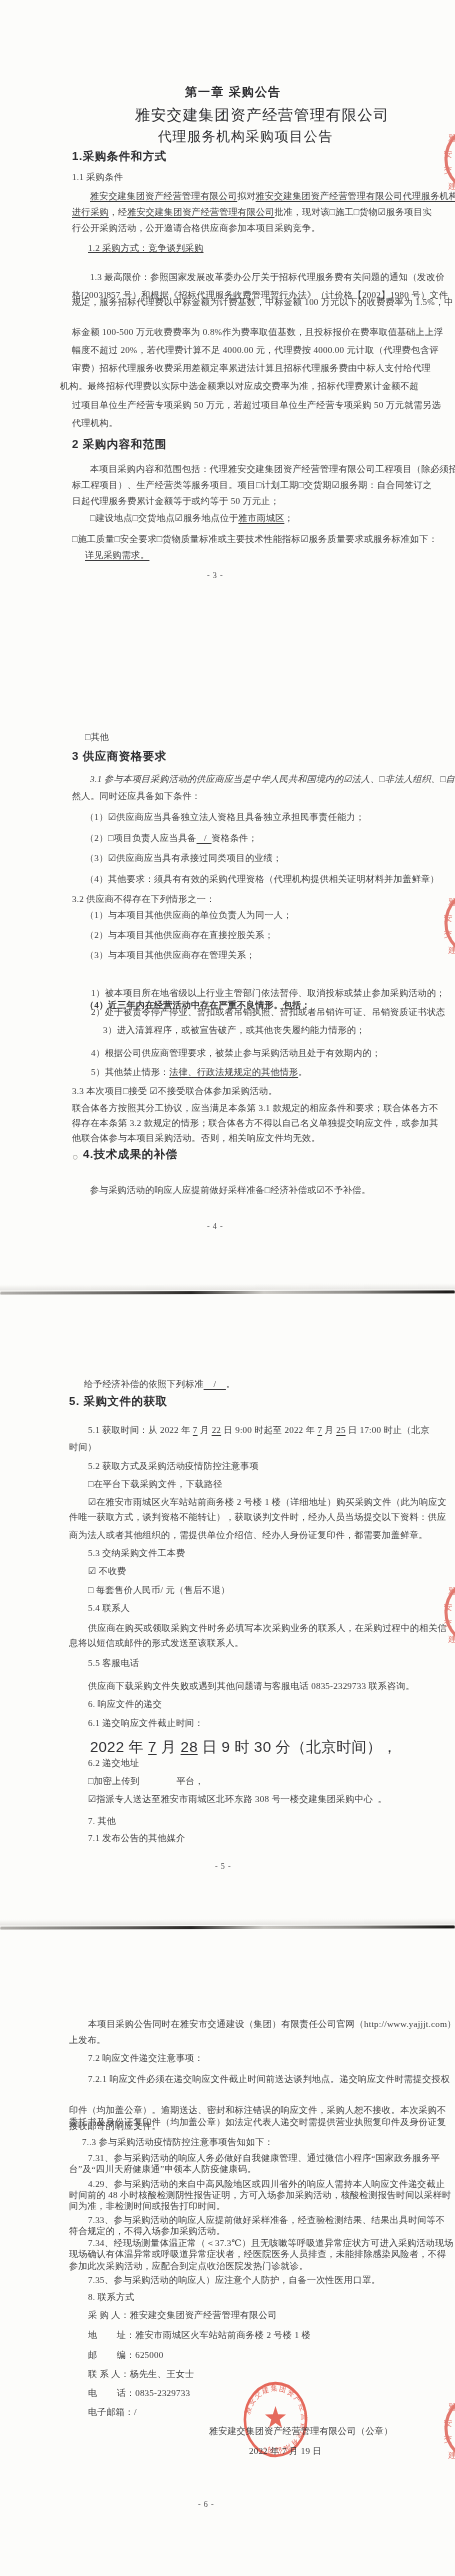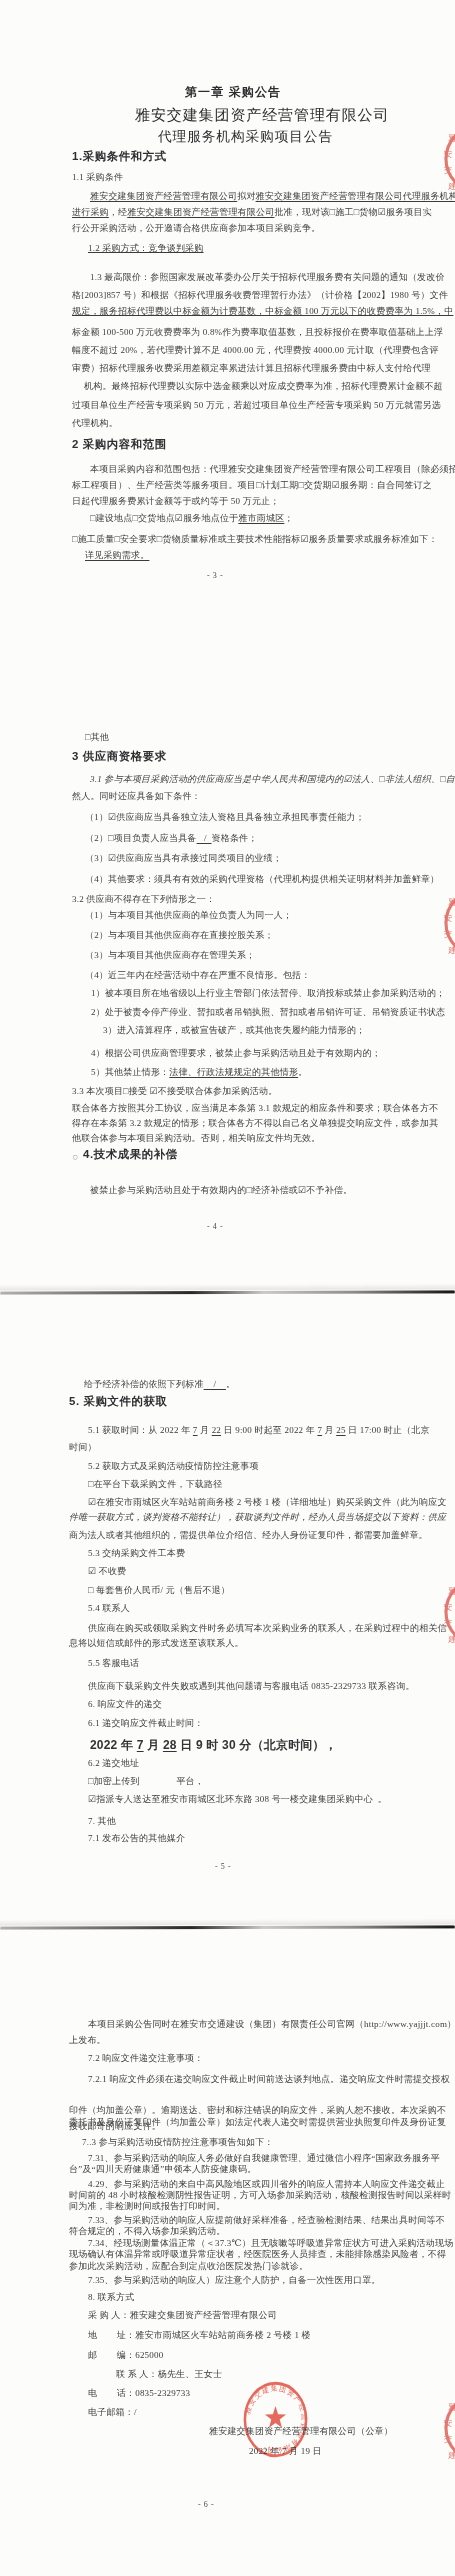--- a/index.html
+++ b/index.html
@@ -17,21 +17,21 @@
     white-space:nowrap;
     font-size:9px;
     line-height:1.2;
     letter-spacing:0.2px;
   }
   .b{font-family:"Liberation Serif","DejaVu Serif",serif;color:#3c3c3e;}
   .t1{font-family:"Liberation Sans","DejaVu Sans",sans-serif;font-size:12px;font-weight:600;color:#2d2d30;letter-spacing:1.1px;}
   .t2{font-family:"Liberation Sans","DejaVu Sans",sans-serif;font-size:15px;font-weight:500;color:#2d2d30;letter-spacing:0.9px;}
   .t3{font-family:"Liberation Sans","DejaVu Sans",sans-serif;font-size:13.7px;font-weight:500;color:#2d2d30;letter-spacing:0.9px;}
   .h2{font-family:"Liberation Sans","DejaVu Sans",sans-serif;font-size:11.4px;font-weight:700;color:#2e2e31;letter-spacing:0.6px;}
-  .bb{font-family:"Liberation Sans","DejaVu Sans",sans-serif;font-size:12px;font-weight:700;color:#333336;}
+  .bb{font-family:"Liberation Sans","DejaVu Sans",sans-serif;font-size:15px;font-weight:400;color:#333336;}
   .pn{font-size:8px;color:#4a4a4c;letter-spacing:0.6px;}
   .mark{color:#9a9a94;font-size:9.7px;}
   .line u{text-decoration-thickness:0.6px;text-underline-offset:1.7px;}
 
   
   .sep{
     position:absolute;left:0;width:455px;height:3.4px;
     background:linear-gradient(90deg,
       rgba(70,65,58,.40) 0%, rgba(35,32,28,.72) 28%,
       rgba(22,20,18,.92) 42%, rgba(90,84,72,.30) 58%,
@@ -77,25 +77,25 @@
     <div class="line t2" style="top: 106px; left: 135px;">雅安交建集团资产经营管理有限公司</div>
     <div class="line t3" style="top: 129px; left: 158px; text-align: center;">代理服务机构采购项目公告</div>
     <div class="line h2" style="top: 150px; left: 72px;">1.采购条件和方式</div>
     <div class="line b" style="top: 172px; left: 72px;">1.1 采购条件</div>
     <div class="line b" style="top: 191px; left: 90px;"><u>雅安交建集团资产经营管理有限公司</u>拟对<u>雅安交建集团资产经营管理有限公司代理服务机构</u></div>
     <div class="line b" style="top: 207px; left: 72px;"><u>进行采购</u>，经<u>雅安交建集团资产经营管理有限公司</u>批准，现对该□施工□货物☑服务项目实</div>
     <div class="line b" style="top: 223px; left: 72px;">行公开采购活动，公开邀请合格供应商参加本项目采购竞争。</div>
     <div class="line b" style="top: 243px; left: 88px; text-decoration: underline;">1.2 采购方式：竞争谈判采购</div>
     <div class="line b" style="top: 272px; left: 90px;">1.3 最高限价：参照国家发展改革委办公厅关于招标代理服务费有关问题的通知（发改价</div>
     <div class="line b" style="top: 290px; left: 72px;">格[2003]857 号）和根据《招标代理服务收费管理暂行办法》（计价格【2002】1980 号）文件</div>
-    <div class="line b" style="top: 306px; left: 72px; text-decoration: underline;">规定，服务招标代理费以中标金额为计费基数，中标金额 100 万元以下的收费费率为 1.5%，中</div>
+    <div class="line b" style="top: 297px; left: 72px;">规定，服务招标代理费以中标金额为计费基数，中标金额 100 万元以下的收费费率为 1.5%，中</div>
     <div class="line b" style="top: 327px; left: 72px;">标金额 100-500 万元收费费率为 0.8%作为费率取值基数，且投标报价在费率取值基础上上浮</div>
     <div class="line b" style="top: 345px; left: 72px;">幅度不超过 20%，若代理费计算不足 4000.00 元，代理费按 4000.00 元计取（代理费包含评</div>
     <div class="line b" style="top: 363px; left: 72px;">审费）招标代理服务收费采用差额定率累进法计算且招标代理服务费由中标人支付给代理</div>
-    <div class="line b" style="top: 381px; left: 84px; text-align: right;">机构。最终招标代理费以实际中选金额乘以对应成交费率为准，招标代理费累计金额不超</div>
+    <div class="line b" style="top: 381px; left: 60px; text-align: right;">机构。最终招标代理费以实际中选金额乘以对应成交费率为准，招标代理费累计金额不超</div>
     <div class="line b" style="top: 400px; left: 72px;">过项目单位生产经营专项采购 50 万元，若超过项目单位生产经营专项采购 50 万元就需另选</div>
     <div class="line b" style="top: 418px; left: 72px;">代理机构。</div>
     <div class="line h2" style="top: 438px; left: 72px;">2 采购内容和范围</div>
     <div class="line b" style="top: 464px; left: 90px;">本项目采购内容和范围包括：代理雅安交建集团资产经营管理有限公司工程项目（除必须招</div>
     <div class="line b" style="top: 480px; left: 72px;">标工程项目）、生产经营类等服务项目。项目□计划工期□交货期☑服务期：自合同签订之</div>
     <div class="line b" style="top: 496px; left: 72px;">日起代理服务费累计金额等于或约等于 50 万元止；</div>
     <div class="line b" style="top: 513px; left: 90px;">□建设地点□交货地点☑服务地点位于<u>雅市雨城区</u>；</div>
     <div class="line b" style="top: 534px; left: 72px;">□施工质量□安全要求□货物质量标准或主要技术性能指标☑服务质量要求或服务标准如下：</div>
     <div class="line b" style="top: 550px; left: 85px;"><u>详见采购需求。</u></div>
     <div class="line pn" style="top: 571px; left: 207px;">- 3 -</div>
@@ -104,42 +104,42 @@
     <div class="line b" style="top: 774px; left: 90px; font-style: italic;">3.1 参与本项目采购活动的供应商应当是中华人民共和国境内的☑法人、□非法人组织、□自</div>
     <div class="line b" style="top: 791px; left: 72px;">然人。同时还应具备如下条件：</div>
     <div class="line b" style="top: 812px; left: 85px;">（1）☑供应商应当具备独立法人资格且具备独立承担民事责任能力；</div>
     <div class="line b" style="top: 833px; left: 85px;">（2）□项目负责人应当具备<u>&nbsp;&nbsp;&nbsp;/&nbsp;&nbsp;</u>资格条件；</div>
     <div class="line b" style="top: 853px; left: 85px;">（3）☑供应商应当具有承接过同类项目的业绩；</div>
     <div class="line b" style="top: 874px; left: 85px;">（4）其他要求：须具有有效的采购代理资格（代理机构提供相关证明材料并加盖鲜章）</div>
     <div class="line b" style="top: 894px; left: 72px;">3.2 供应商不得存在下列情形之一：</div>
     <div class="line b" style="top: 910px; left: 85px;">（1）与本项目其他供应商的单位负责人为同一人；</div>
     <div class="line b" style="top: 930px; left: 85px;">（2）与本项目其他供应商存在直接控股关系；</div>
     <div class="line b" style="top: 950px; left: 85px;">（3）与本项目其他供应商存在管理关系；</div>
-    <div class="line b" style="top: 970px; left: 85px;">（4）近三年内在经营活动中存在严重不良情形。包括：</div>
+    <div class="line b" style="top: 1000px; left: 85px; font-weight: bold;">（4）近三年内在经营活动中存在严重不良情形。包括：</div>
     <div class="line b" style="top: 988px; left: 91px;">1）被本项目所在地省级以上行业主管部门依法暂停、取消投标或禁止参加采购活动的；</div>
     <div class="line b" style="top: 1007px; left: 91px;">2）处于被责令停产停业、暂扣或者吊销执照、暂扣或者吊销许可证、吊销资质证书状态</div>
     <div class="line b" style="top: 1025px; left: 91px; margin-left: 12px;">3）进入清算程序，或被宣告破产，或其他丧失履约能力情形的；</div>
     <div class="line b" style="top: 1048px; left: 91px;">4）根据公司供应商管理要求，被禁止参与采购活动且处于有效期内的；</div>
     <div class="line b" style="top: 1067px; left: 91px;">5）其他禁止情形：<u>法律、行政法规规定的其他情形</u>。</div>
     <div class="line b" style="top: 1086px; left: 72px;">3.3 本次项目□接受 ☑不接受联合体参加采购活动。</div>
     <div class="line b" style="top: 1103px; left: 72px;">联合体各方按照其分工协议，应当满足本条第 3.1 款规定的相应条件和要求；联合体各方不</div>
     <div class="line b" style="top: 1118px; left: 72px;">得存在本条第 3.2 款规定的情形；联合体各方不得以自己名义单独提交响应文件，或参加其</div>
     <div class="line b" style="top: 1133px; left: 72px;">他联合体参与本项目采购活动。否则，相关响应文件均无效。</div>
     <div class="line mark" style="top: 1151px; left: 72px;">○</div>
     <div class="line h2" style="top: 1148px; left: 83px;">4.技术成果的补偿</div>
-    <div class="line b" style="top: 1185px; left: 90px;">被禁止参与采购活动且处于有效期内的□经济补偿或☑不予补偿。</div>
+    <div class="line b" style="top: 1185px; left: 90px;">参与采购活动的响应人应提前做好采样准备□经济补偿或☑不予补偿。</div>
     <div class="line pn" style="top: 1222px; left: 207px;">- 4 -</div>
     <div class="line b" style="top: 1379px; left: 84px;">给予经济补偿的依照下列标准<u>&nbsp;&nbsp;&nbsp;&nbsp;/&nbsp;&nbsp;&nbsp;&nbsp;</u>。</div>
     <div class="line h2" style="top: 1395px; left: 69px;">5. 采购文件的获取</div>
     <div class="line b" style="top: 1425px; left: 88px;">5.1 获取时间：从 2022 年 <u>7</u> 月 <u>22</u> 日 9:00 时起至 2022 年 <u>7</u> 月 <u>25</u> 日 17:00 时止（北京</div>
     <div class="line b" style="top: 1442px; left: 69px;">时间）</div>
     <div class="line b" style="top: 1461px; left: 88px;">5.2 获取方式及采购活动疫情防控注意事项</div>
     <div class="line b" style="top: 1479px; left: 88px;">□在平台下载采购文件，下载路径</div>
     <div class="line b" style="top: 1497px; left: 88px;">☑在雅安市雨城区火车站站前商务楼 2 号楼 1 楼（详细地址）购买采购文件（此为响应文</div>
-    <div class="line b" style="top: 1512px; left: 69px; font-style: italic;">件唯一获取方式，谈判资格不能转让），获取谈判文件时，经办人员当场提交以下资料：供应</div>
+    <div class="line b" style="top: 1512px; left: 69px;">件唯一获取方式，谈判资格不能转让），获取谈判文件时，经办人员当场提交以下资料：供应</div>
     <div class="line b" style="top: 1530px; left: 69px;">商为法人或者其他组织的，需提供单位介绍信、经办人身份证复印件，都需要加盖鲜章。</div>
     <div class="line b" style="top: 1548px; left: 88px;">5.3 交纳采购文件工本费</div>
     <div class="line b" style="top: 1566px; left: 88px;">☑ 不收费</div>
     <div class="line b" style="top: 1585px; left: 88px;">□ 每套售价人民币/ 元（售后不退）</div>
     <div class="line b" style="top: 1603px; left: 88px;">5.4 联系人</div>
     <div class="line b" style="top: 1623px; left: 88px;">供应商在购买或领取采购文件时务必填写本次采购业务的联系人，在采购过程中的相关信</div>
     <div class="line b" style="top: 1638px; left: 69px;">息将以短信或邮件的形式发送至该联系人。</div>
     <div class="line b" style="top: 1658px; left: 88px;">5.5 客服电话</div>
     <div class="line b" style="top: 1681px; left: 88px;">供应商下载采购文件失败或遇到其他问题请与客服电话 0835-2329733 联系咨询。</div>
     <div class="line b" style="top: 1699px; left: 88px;">6. 响应文件的递交</div>
@@ -167,21 +167,21 @@
     <div class="line b" style="top: 2215px; left: 88px;">7.33、参与采购活动的响应人应提前做好采样准备，经查验检测结果、结果出具时间等不</div>
     <div class="line b" style="top: 2226px; left: 69px;">符合规定的，不得入场参加采购活动。</div>
     <div class="line b" style="top: 2238px; left: 88px;">7.34、经现场测量体温正常（＜37.3℃）且无咳嗽等呼吸道异常症状方可进入采购活动现场；</div>
     <div class="line b" style="top: 2249px; left: 69px;">现场确认有体温异常或呼吸道异常症状者，经医院医务人员排查，未能排除感染风险者，不得</div>
     <div class="line b" style="top: 2261px; left: 69px;">参加此次采购活动，应配合到定点收治医院发热门诊就诊。</div>
     <div class="line b" style="top: 2275px; left: 88px;">7.35、参与采购活动的响应人）应注意个人防护，自备一次性医用口罩。</div>
     <div class="line b" style="top: 2292px; left: 88px;">8. 联系方式</div>
     <div class="line b" style="top: 2310px; left: 88px;">采 购 人：雅安建交集团资产经营管理有限公司</div>
     <div class="line b" style="top: 2330px; left: 88px;">地&nbsp;&nbsp;&nbsp;&nbsp;&nbsp;&nbsp;&nbsp;&nbsp;址：雅安市雨城区火车站站前商务楼 2 号楼 1 楼</div>
     <div class="line b" style="top: 2350px; left: 88px;">邮&nbsp;&nbsp;&nbsp;&nbsp;&nbsp;&nbsp;&nbsp;&nbsp;编：625000</div>
-    <div class="line b" style="top: 2369px; left: 88px; margin-left: 28px;">联 系 人：杨先生、王女士</div>
+    <div class="line b" style="top: 2369px; left: 88px;">联 系 人：杨先生、王女士</div>
     <div class="line b" style="top: 2388px; left: 88px;">电&nbsp;&nbsp;&nbsp;&nbsp;&nbsp;&nbsp;&nbsp;&nbsp;话：0835-2329733</div>
     <div class="line b" style="top: 2407px; left: 88px;">电子邮箱：/</div>
     <div class="line b" style="top: 2426px; left: 209px;">雅安建交集团资产经营管理有限公司（公章）</div>
     <div class="line b" style="top: 2446px; left: 249px;">2022 年 7 月 19 日</div>
     <div class="line pn" style="top: 2500px; left: 198px;">- 6 -</div>
     <div class="sep" style="top: 1291px;"></div>
     <div class="sep" style="top: 1926px;"></div>
     <div class="edge-stamp" style="top: 122px;"><svg width="40" height="74" viewBox="0 0 70 130">
         <circle class="ring" cx="100" cy="65" r="58"></circle>
         <text x="46" y="34">雅</text>

